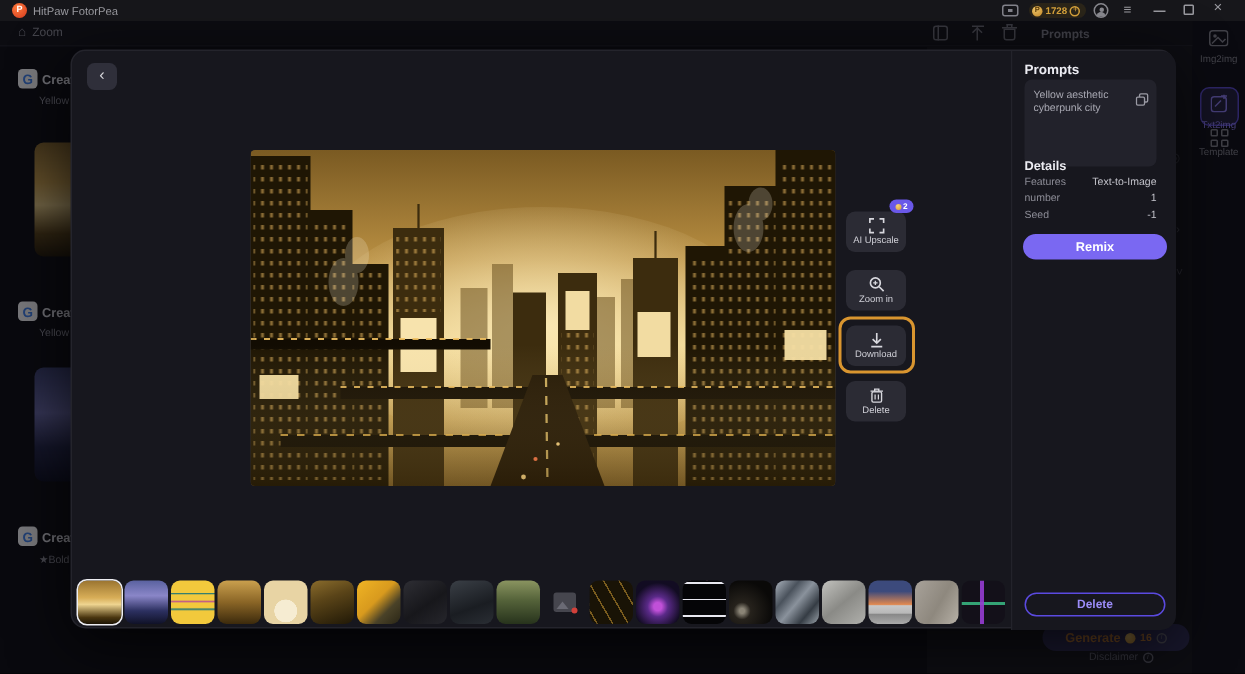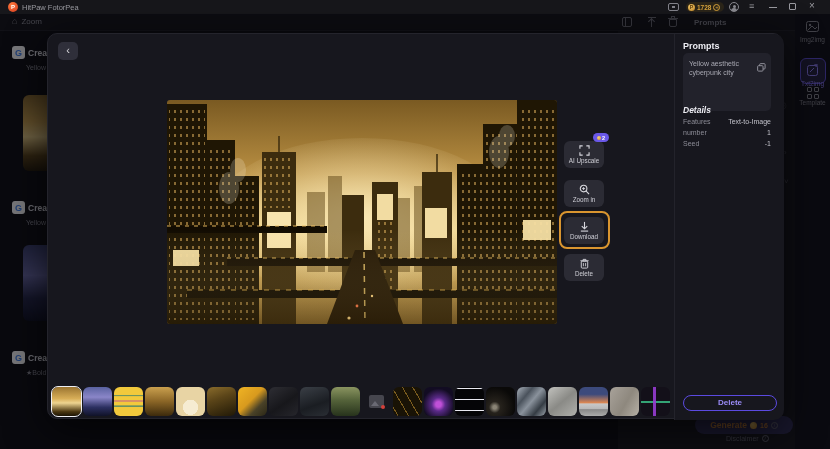--- a/index.html
+++ b/index.html
@@ -392,33 +392,34 @@
       <div class="abs rp-heading" style="top:7px;">Prompts</div>
       <div class="abs prompt-box">
         <div class="prompt-text">Yellow aesthetic cyberpunk city</div>
         <span class="copy-ic">
           <svg width="9" height="9" viewBox="0 0 10 10">
               <rect x="3" y="0.7" width="6" height="6" rx="1" fill="none" stroke="#9a9aa4" stroke-width="1"></rect>
               <rect x="0.7" y="3" width="6" height="6" rx="1" fill="#22222b" stroke="#9a9aa4" stroke-width="1"></rect>
             </svg>
         </span>
       </div>
-      <div class="abs rp-heading" style="top:71px; font-size:8.5px;font-style:italic;">Details</div>
+      <div class="abs rp-heading" style="top:71px; font-size:8.5px;">Details</div>
       <div class="abs detail-row" style="top:84px;">
         <span class="dr-label">Features</span>
         <span class="dr-value">Text-to-Image</span>
       </div>
       <div class="abs detail-row" style="top:95px;">
         <span class="dr-label">number</span>
         <span class="dr-value">1</span>
       </div>
       <div class="abs detail-row" style="top:106px;">
         <span class="dr-label">Seed</span>
         <span class="dr-value">-1</span>
       </div>
+      <div class="abs remix-btn">Remix</div>
       <div class="abs mdl-delete">Delete</div>
     </div>
 
     <div class="abs filmstrip">
         <div class="fs-thumb t-city selected"></div>
         <div class="fs-thumb t-night"></div>
         <div class="fs-thumb t-poster"></div>
         <div class="fs-thumb t-crowd"></div>
         <div class="fs-thumb t-arch"></div>
         <div class="fs-thumb t-person"></div>

